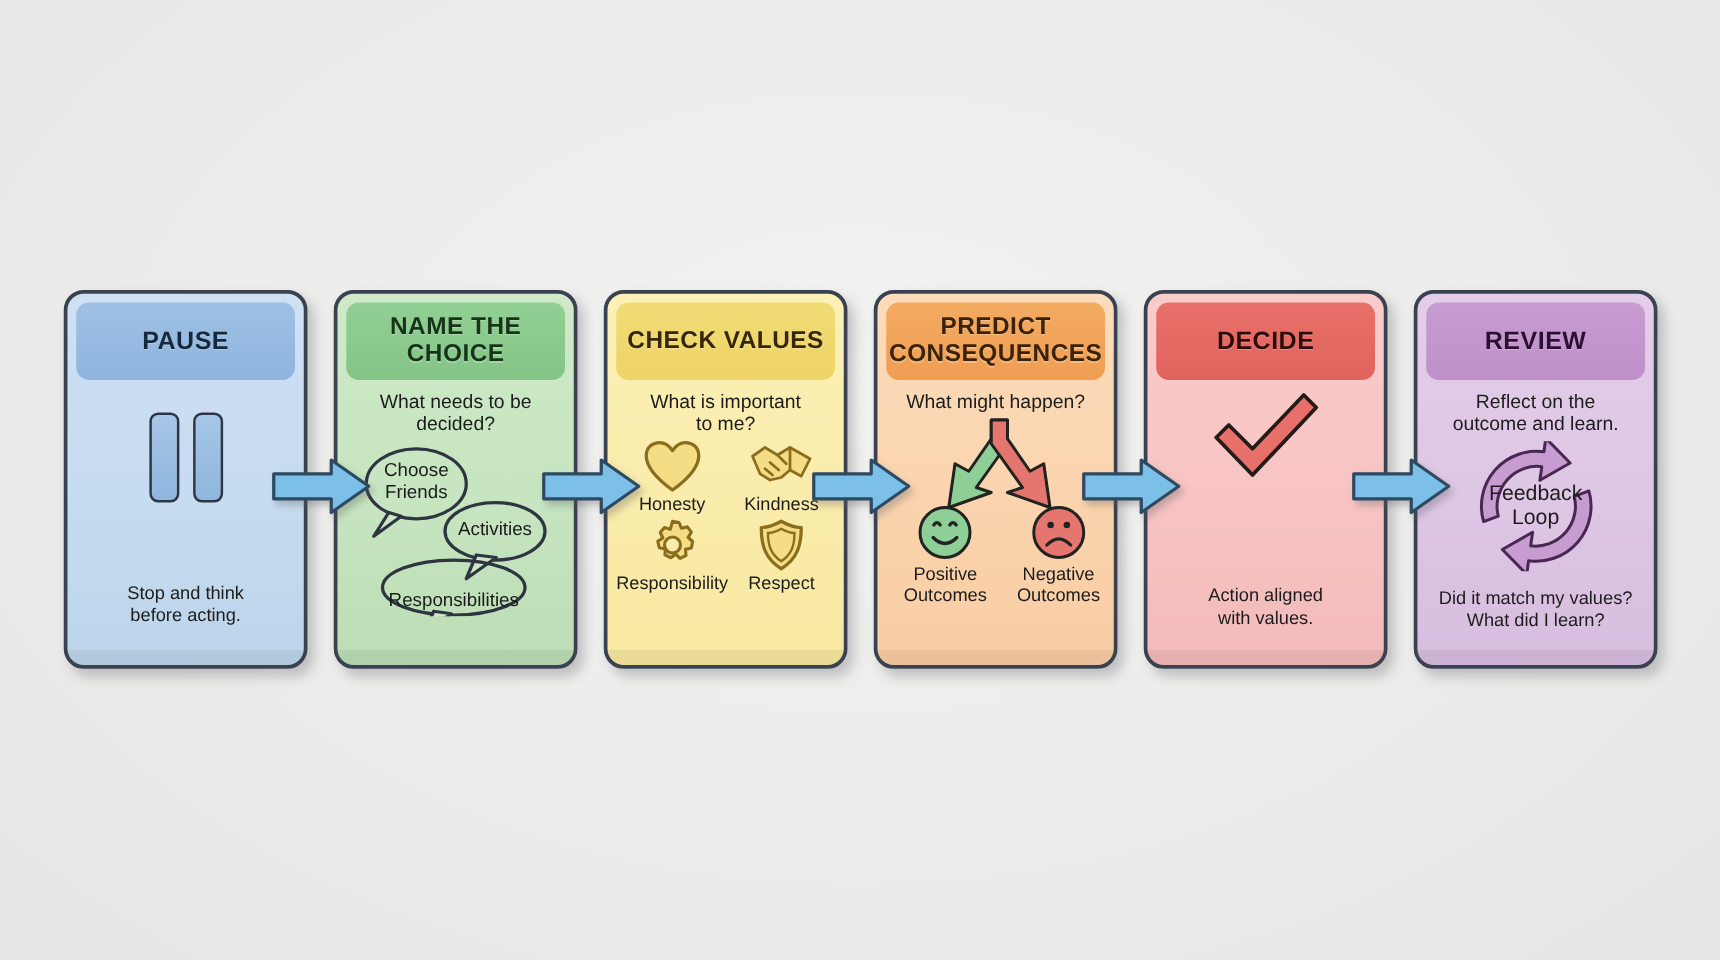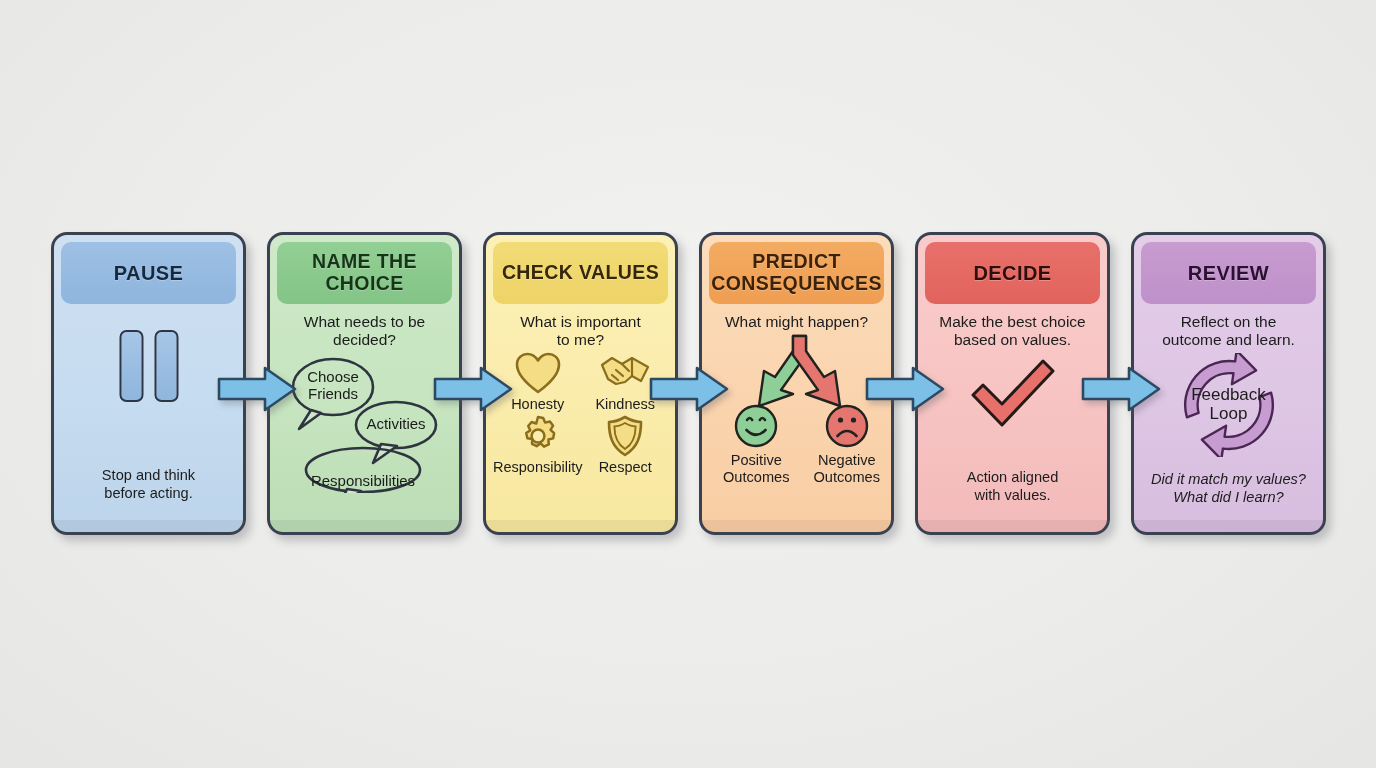--- a/index.html
+++ b/index.html
@@ -216,24 +216,20 @@
           </div>
         </div>
       </div>
     </div>
     <div class="bottomstrip"></div>
   </div>
 
   <div class="card c5" style="left:915px;">
     <div class="card-inner">
       <div class="hdr">DECIDE</div>
-      <div class="q">
-        <span style="white-space:pre-line;">Make the best choice
-based on values.</span>
-      </div>
       <div class="art">
         <svg width="96" height="76" viewBox="0 0 96 76" style="position:absolute;left:50%;top:6px;transform:translateX(-50%);">
           <path d="M8,40 L18,30 L37,49 L78,6 L88,16 L37,70 Z" fill="#e8706a" stroke="#241a18" stroke-width="3" stroke-linejoin="round"></path>
         </svg>
       </div>
       <div class="foot" style="margin-bottom:22px;">
         <span style="white-space:pre-line;">Action aligned
 with values.</span>
       </div>
     </div>
@@ -251,21 +247,21 @@
         <div class="loopwrap" style="width:108px;height:104px;">
           <svg width="108" height="104" viewBox="0 0 108 104">
             <g fill="#c79cd0" stroke="#4a2753" stroke-width="2.4" stroke-linejoin="round">
               <path d="M54,8 A44,44 0 0 0 14,70 L25,64 A32,32 0 0 1 54,20 L54,31 L76,14 L54,-3 Z" transform="rotate(8 54 52)"></path>
               <path d="M54,96 A44,44 0 0 0 94,34 L83,40 A32,32 0 0 1 54,84 L54,73 L32,90 L54,107 Z" transform="rotate(8 54 52)"></path>
             </g>
           </svg>
           <div class="looptext">Feedback<br>Loop</div>
         </div>
       </div>
-      <div class="foot" style="margin-bottom:20px;font-style:italic;">
+      <div class="foot" style="margin-bottom:20px;">
         <span style="white-space:pre-line;">Did it match my values?
 What did I learn?</span>
       </div>
     </div>
     <div class="bottomstrip"></div>
   </div>
 
   <svg class="arrow" style="left:217px;" viewBox="0 0 80 46">
     <path d="M2,13 L48,13 L48,2 L78,23 L48,44 L48,33 L2,33 Z" fill="#7cc0e8" stroke="#2e4a63" stroke-width="2.6" stroke-linejoin="round"></path>
   </svg>

